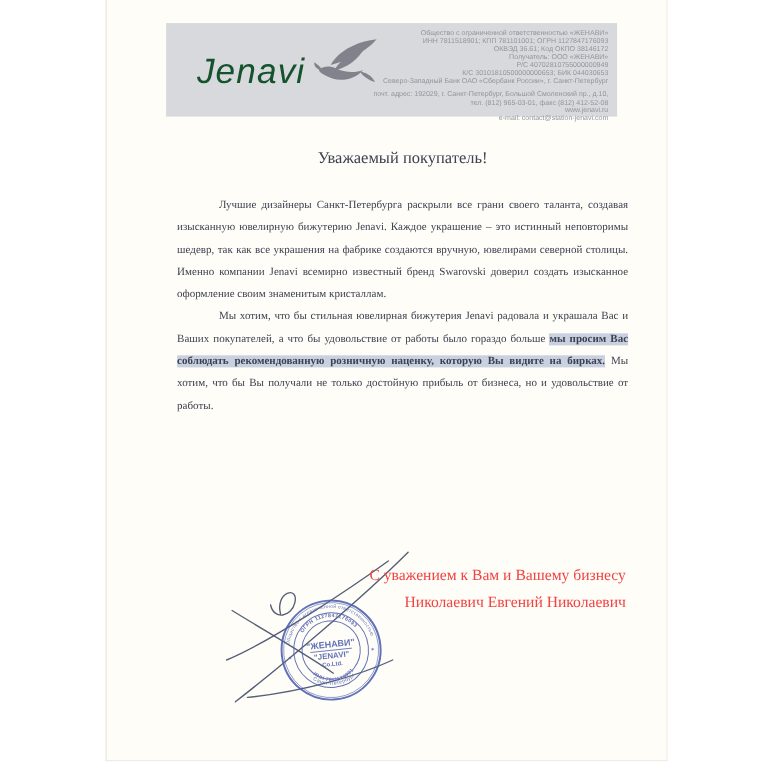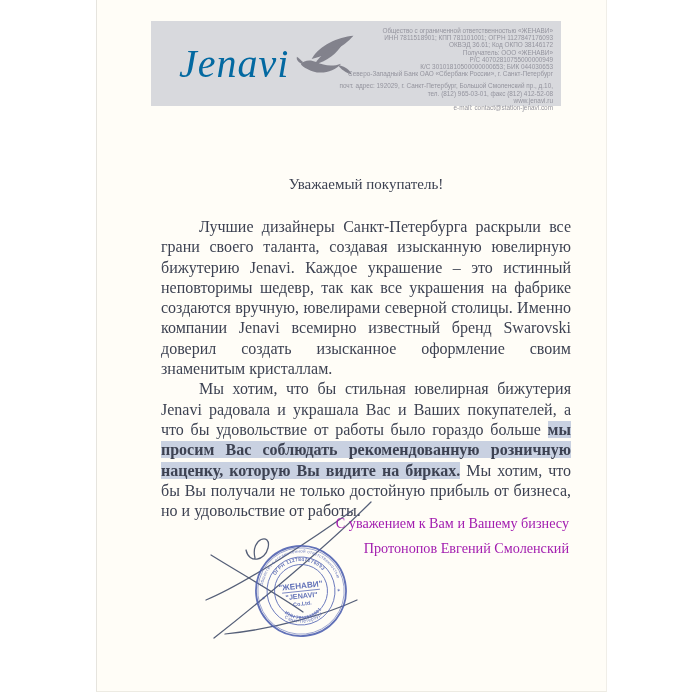--- a/index.html
+++ b/index.html
@@ -14,48 +14,47 @@
     border-bottom:1px solid #edebe3;
   }
   .letterhead{
     position:absolute;left:54px;top:21px;width:410px;height:85px;
     background:#d8d9dd;display:flex;align-items:center;
   }
   .logo-wrap{
     display:flex;align-items:center;margin-left:28px;flex:0 0 auto;
   }
   .logo-text{
-    font-family:Liberation Serif, serif;font-style:italic;
-    font-size:40px;color:#0369a1;letter-spacing:1px;line-height:1;
+    font-family:Liberation Sans, sans-serif;font-style:italic;
+    font-size:32px;color:#14532d;letter-spacing:1px;line-height:1;
   }
   .swan{margin-left:4px;margin-top:-10px;}
   .company-info{
     position:absolute;right:8px;top:6px;width:220px;
     font-family:"Liberation Sans", sans-serif;
     font-size:6.4px;line-height:7.2px;color:#94949e;text-align:right;
   }
   .company-info .gap{height:5px;}
   .letter-body{
     position:absolute;left:64px;top:136px;width:410px;
     color:#3d4252;
-    margin-top:40px;
   }
   .salutation{
     text-align:center;font-size:15px;margin:0 0 24px 0;font-weight:normal;
   }
   .letter-body p{
-    margin:0;font-size:16px;line-height:20.3px;
+    margin:0;font-size:10px;line-height:20.3px;
     text-align:justify;text-indent:38px;
   }
   .hl{
     background:#c9d1e1;font-weight:bold;
   }
   .signoff{
     position:absolute;right:37px;top:511px;width:240px;
-    text-align:right;font-size:14.2px;line-height:24.8px;color:#a21caf;
+    text-align:right;font-size:14.2px;line-height:24.8px;color:#ef4444;
   }
   .stamp-svg{
     position:absolute;left:154px;top:541px;width:100px;height:100px;
     transform:rotate(-6deg);opacity:.88;
   }
   .sign-svg{
     position:absolute;left:98px;top:488px;width:195px;height:155px;
   }
   .stamp-svg text{font-family:"Liberation Sans", sans-serif;fill:#4d5fb0;}
   .sign-svg path{stroke:#46516c;stroke-width:1.25;fill:none;stroke-linecap:round;opacity:.92;}
@@ -134,16 +133,16 @@
     <text x="10" y="55" font-size="5">✶</text>
     <text x="85.5" y="55" font-size="5">✶</text>
     <text x="50" y="47.5" font-size="8.2" font-weight="bold" text-anchor="middle">"ЖЕНАВИ"</text>
     <line x1="31" y1="50.2" x2="69" y2="50.2" stroke="#4d5fb0" stroke-width="0.8"></line>
     <text x="50" y="57.5" font-size="7.2" font-weight="bold" text-anchor="middle">"JENAVI"</text>
     <text x="50" y="64.5" font-size="5.4" font-weight="bold" text-anchor="middle">Co.Ltd.</text>
   </svg>
 
   <div class="signoff">
     <div>С уважением к Вам и Вашему бизнесу</div>
-    <div>Протонопов Евгений Смоленский</div>
+    <div>Николаевич Евгений Николаевич</div>
   </div>
 
 </div>
 
 </body></html>

